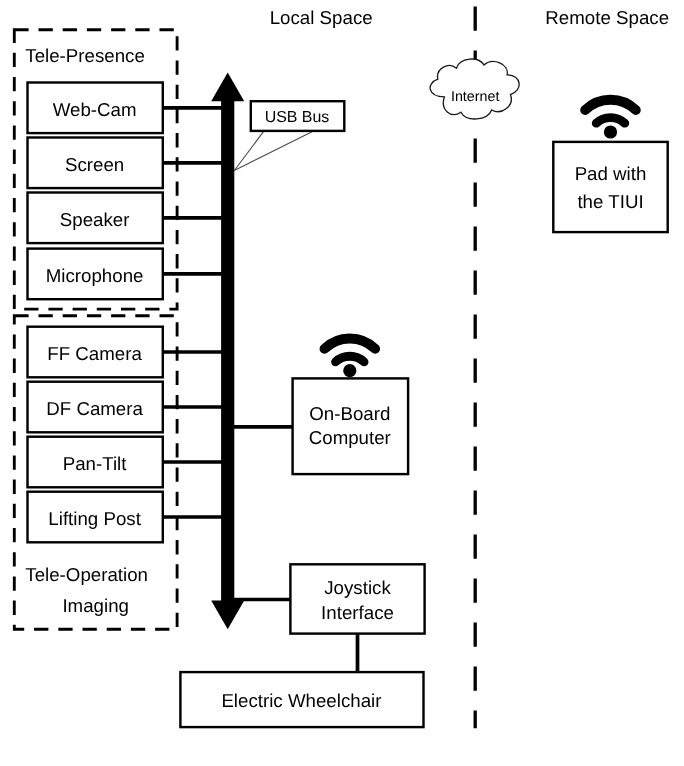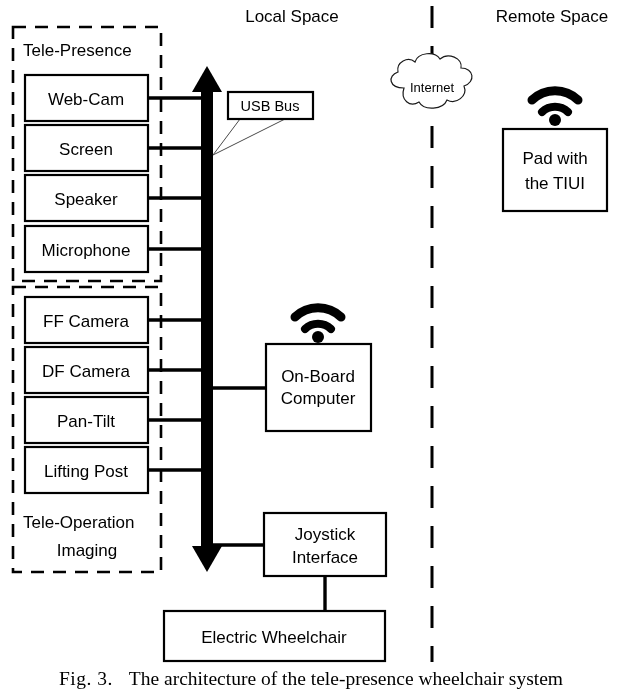--- a/index.html
+++ b/index.html
@@ -239,17 +239,14 @@
     </g>
 
     <g>
       <rect class="box-rect" x="503" y="129" width="104" height="82"></rect>
       <text class="t-box" x="555" y="164" text-anchor="middle">Pad with</text>
       <text class="t-box" x="555" y="189" text-anchor="middle">the TIUI</text>
     </g>
 
   </svg>
 
-  <div class="caption">
-    <span class="cap-label">Fig. 3.</span><span class="cap-text">The architecture of the tele-presence wheelchair system</span>
-  </div>
 
 </div>
 
 </body></html>

